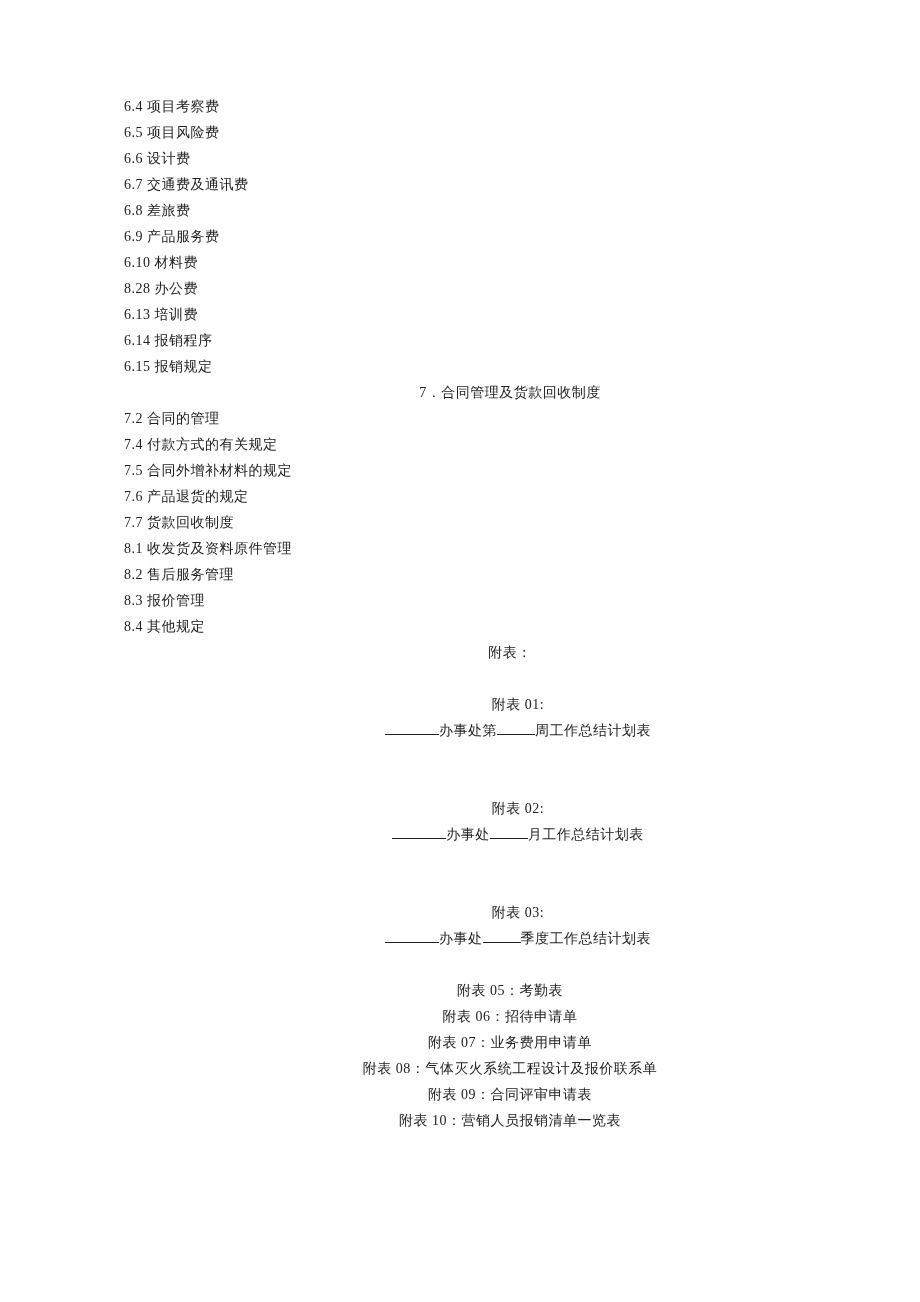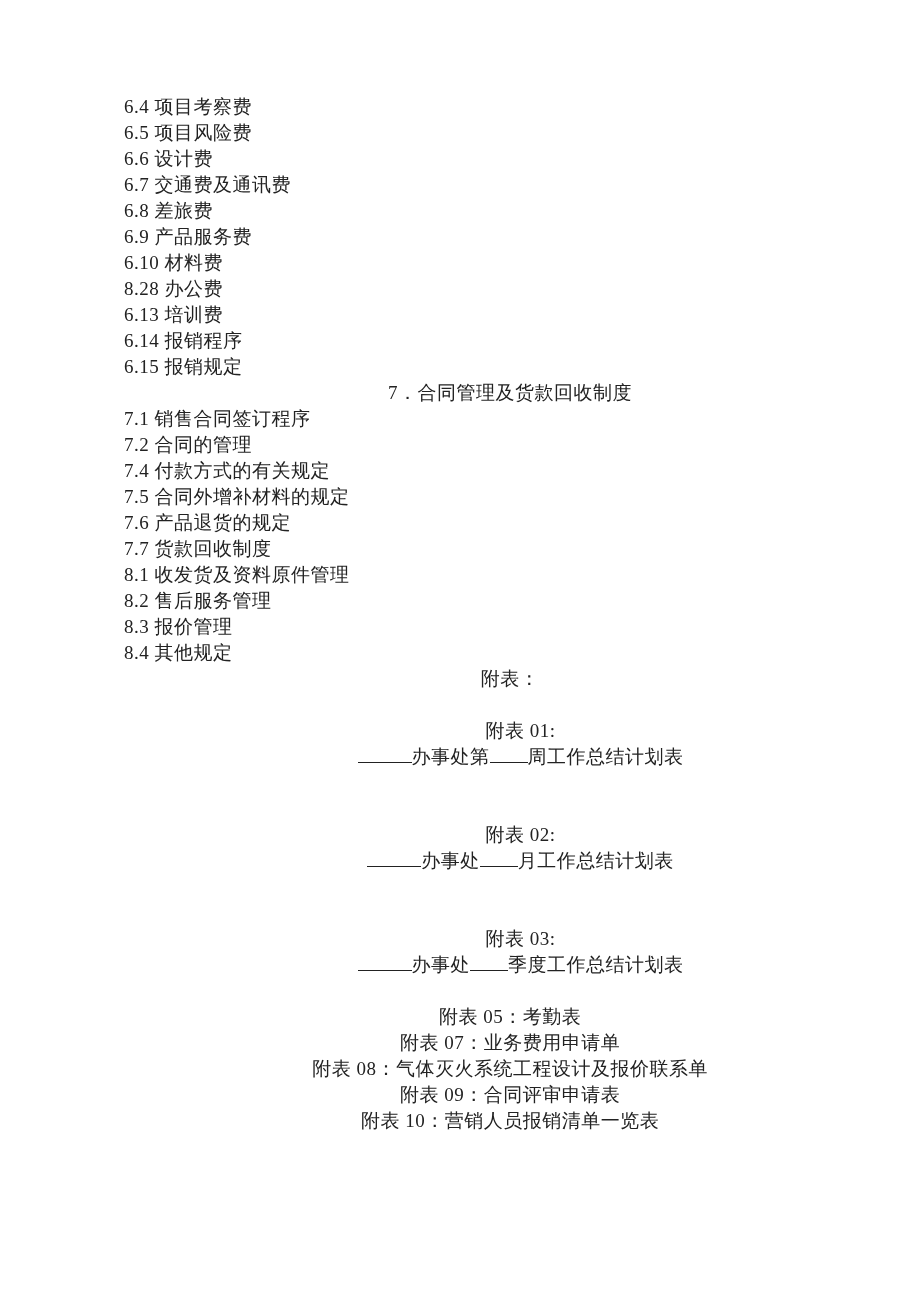--- a/index.html
+++ b/index.html
@@ -8,21 +8,21 @@
     background: #ffffff;
   }
   .page {
     width: 920px;
     min-height: 1302px;
     background: #ffffff;
     box-sizing: border-box;
     padding-top: 94px;
     padding-left: 100px;
     font-family: "SimSun", "NSimSun", "FangSong", serif;
-    font-size: 19px;
+    font-size: 14px;
     line-height: 26px;
     letter-spacing: 0.5px;
     color: #222;
   }
   .line { white-space: pre; }
   .indent-2 { padding-left: 24px; }
   .indent-0 { padding-left: 0px; text-align: center; }
   .underline {
     display: inline-block;
     border-bottom: 1px solid #222;
@@ -42,21 +42,20 @@
   <div class="line indent-2">6.7 交通费及通讯费</div>
   <div class="line indent-2">6.8 差旅费</div>
   <div class="line indent-2">6.9 产品服务费</div>
   <div class="line indent-2">6.10 材料费</div>
   <div class="line indent-2">8.28 办公费</div>
   <div class="line indent-2">6.13 培训费</div>
   <div class="line indent-2">6.14 报销程序</div>
   <div class="line indent-2">6.15 报销规定</div>
 
   <div class="line indent-0">7．合同管理及货款回收制度</div>
-  <div class="line indent-2">7.1 销售合同签订程序</div>
   <div class="line indent-2">7.2 合同的管理</div>
   <div class="line indent-2">7.4 付款方式的有关规定</div>
   <div class="line indent-2">7.5 合同外增补材料的规定</div>
   <div class="line indent-2">7.6 产品退货的规定</div>
   <div class="line indent-2">7.7 货款回收制度</div>
 
   <div class="line indent-2">8.1 收发货及资料原件管理</div>
   <div class="line indent-2">8.2 售后服务管理</div>
   <div class="line indent-2">8.3 报价管理</div>
   <div class="line indent-2">8.4 其他规定</div>
@@ -72,18 +71,19 @@
     <span>附表 02:</span>
     <span class="underline u-long"></span><span>办事处</span><span class="underline u-short"></span><span>月工作总结计划表</span>
   </div>
 
   <div class="line indent-0">
     <span>附表 03:</span>
     <span class="underline u-long"></span><span>办事处</span><span class="underline u-short"></span><span>季度工作总结计划表</span>
   </div>
 
   <div class="line indent-0">附表 05：考勤表</div>
+  <div class="line indent-0">附表 06：招待申请单</div>
   <div class="line indent-0">附表 07：业务费用申请单</div>
   <div class="line indent-0">附表 08：气体灭火系统工程设计及报价联系单</div>
   <div class="line indent-0">附表 09：合同评审申请表</div>
   <div class="line indent-0">附表 10：营销人员报销清单一览表</div>
 
 </div>
 
 </body></html>

